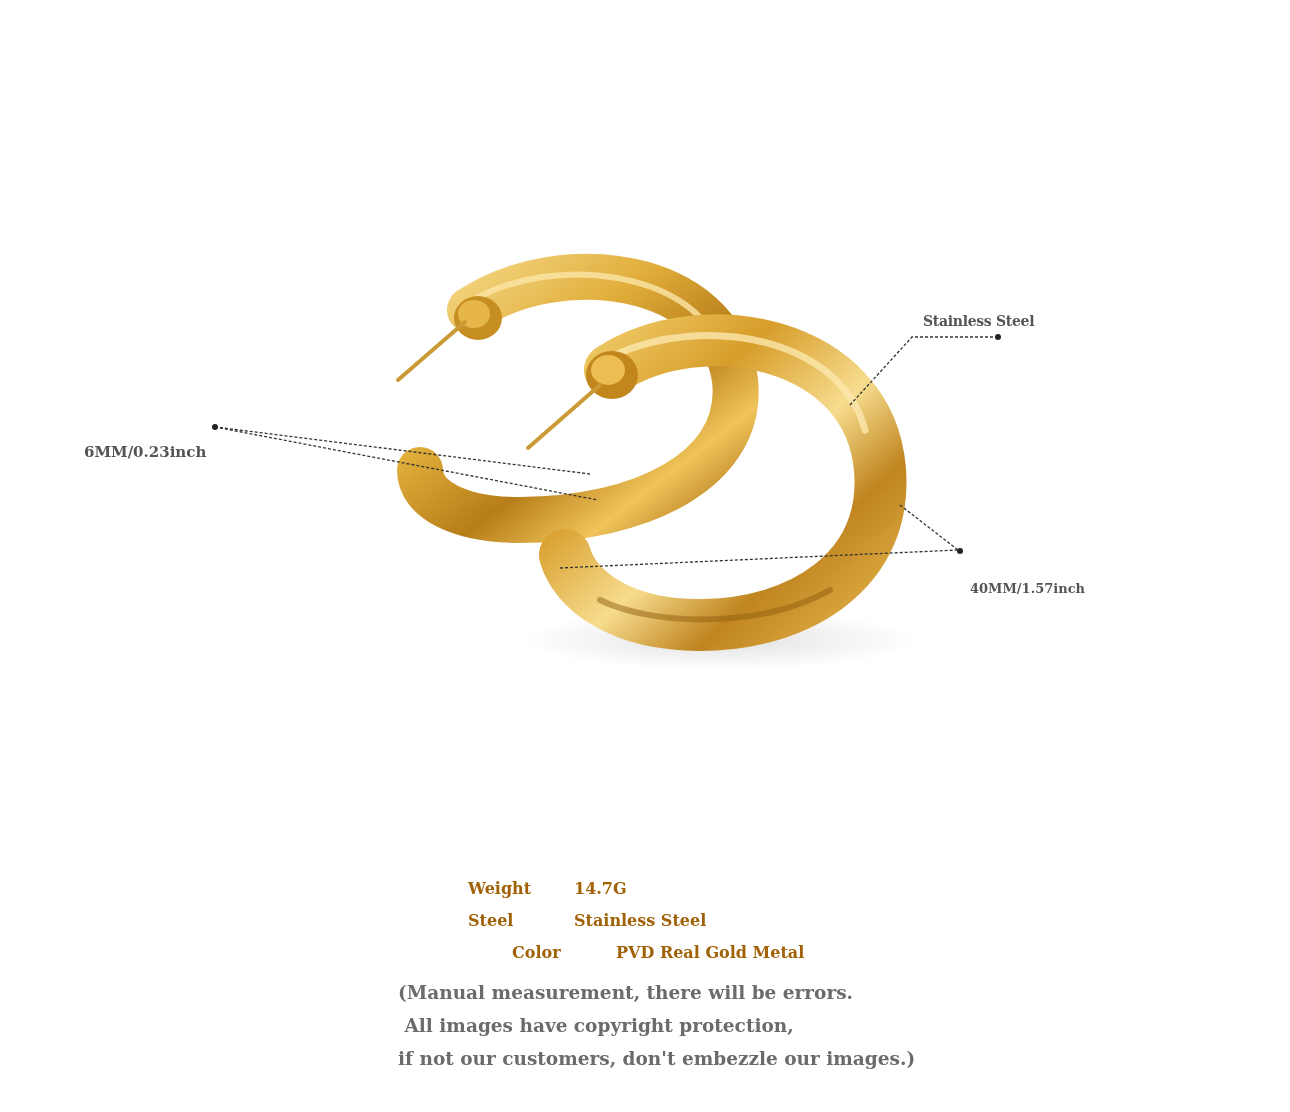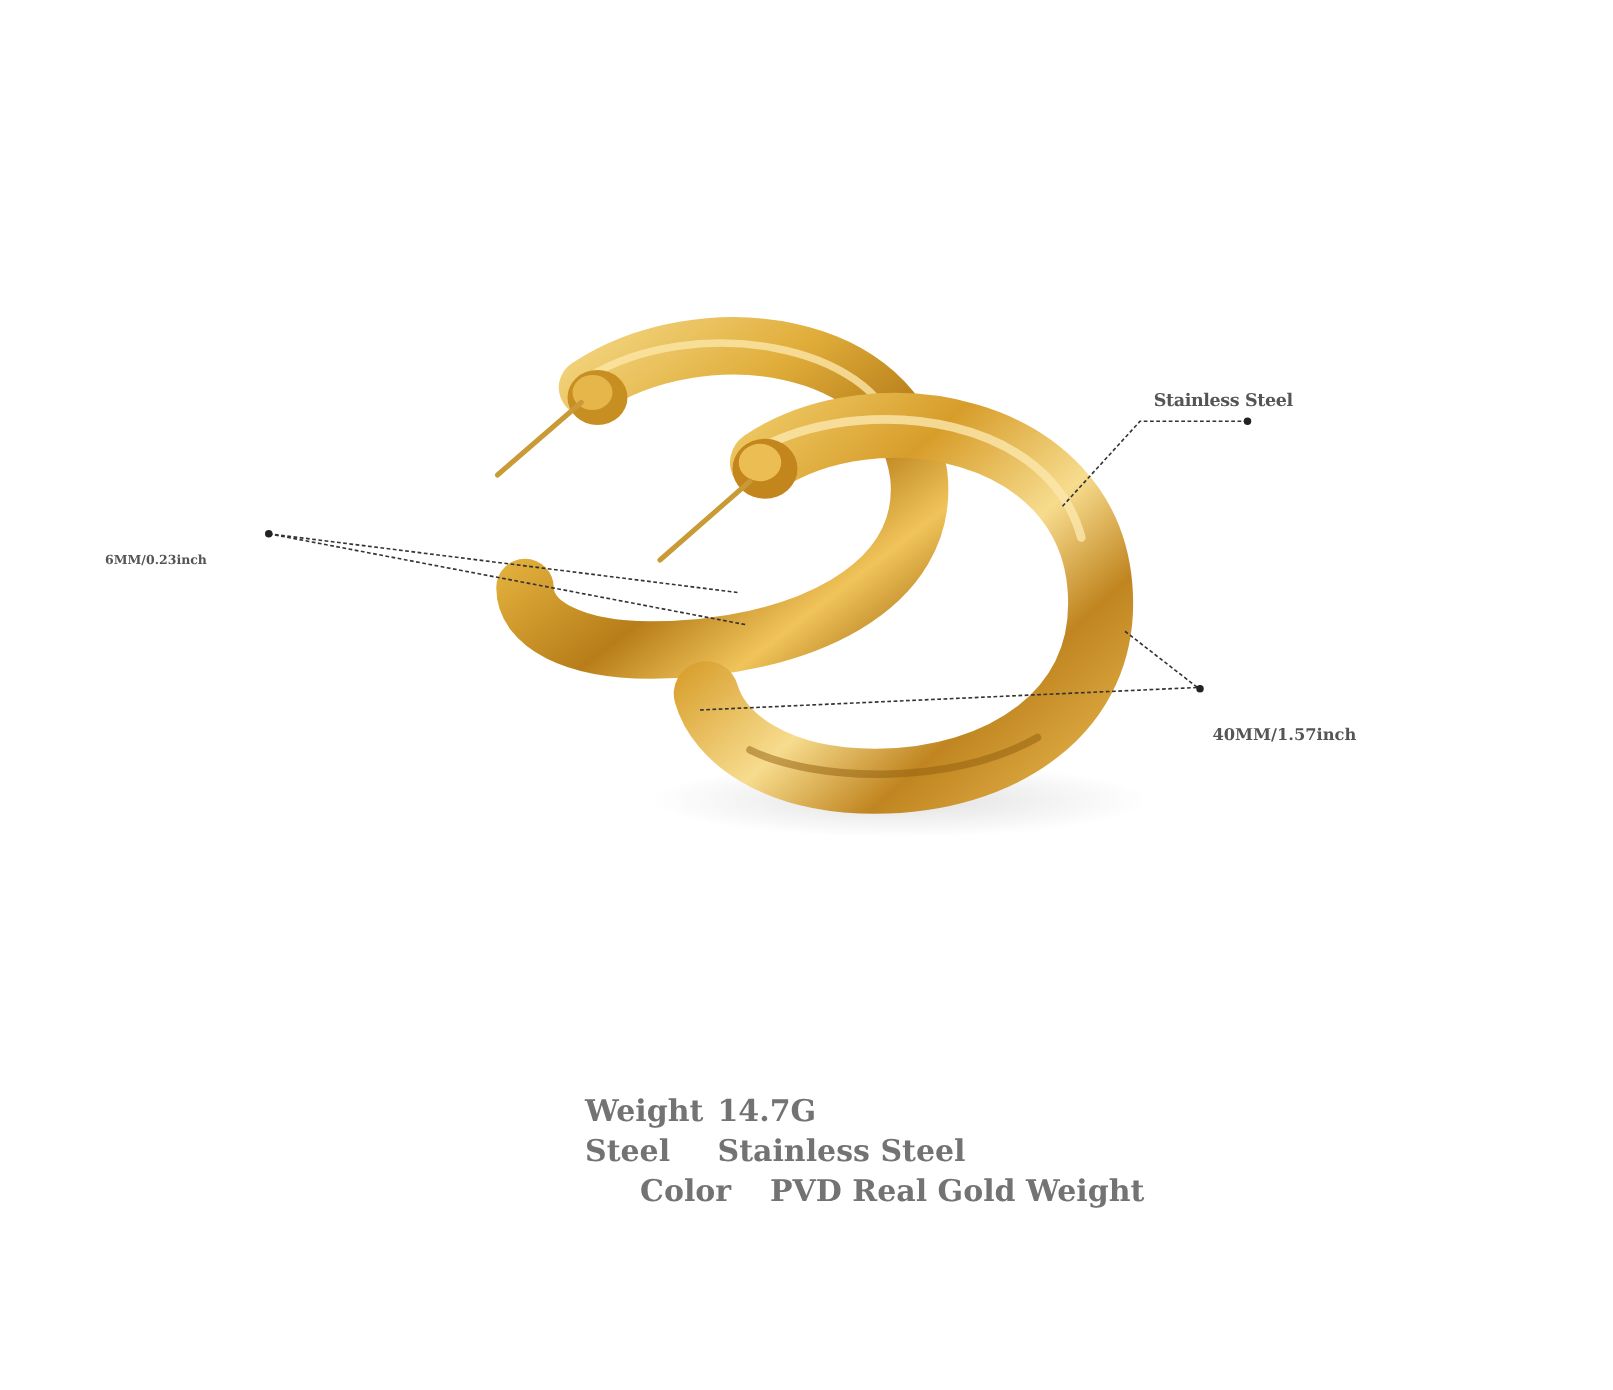--- a/index.html
+++ b/index.html
@@ -1,22 +1,22 @@
 <!DOCTYPE html>
 <html><head>
   <meta charset="utf-8">
   <style>
     html, body { margin: 0; padding: 0; background: #ffffff; }
     body { width: 1290px; height: 1112px; position: relative; overflow: hidden; font-family: "DejaVu Serif", "Liberation Serif", serif; }
     .canvas { position: absolute; left: 0; top: 0; width: 1290px; height: 1112px; }
     .label { position: absolute; color: #555555; font-weight: bold; white-space: nowrap; }
     .callout-stainless { left: 923px; top: 313px; font-size: 14px; letter-spacing: -0.3px; }
-    .callout-6mm { left: 84px; top: 443px; font-size: 10px; }
+    .callout-6mm { left: 84px; top: 443px; font-size: 15px; }
     .callout-40mm { left: 970px; top: 542px; font-size: 13px; margin-top: 39px; }
-    .specs { position: absolute; left: 468px; top: 874px; color: #737373; font-weight: bold; font-size: 24px; }
+    .specs { position: absolute; left: 468px; top: 874px; color: #a16207; font-weight: bold; font-size: 16px; }
     .spec-row { height: 32px; line-height: 30px; display: flex; }
     .spec-key { width: 106px; }
     .spec-row.r2 .spec-key { width: 106px; }
     .spec-row.r3 .spec-key { width: 104px; margin-left: 44px; }
     .disclaimer { position: absolute; left: 398px; top: 976px; color: #6b6b6b; font-weight: bold; font-size: 18.5px; line-height: 33px; }
     .disclaimer div { white-space: pre; }
     svg.art { position: absolute; left: 0; top: 0; }
   </style>
 </head>
 <body>
@@ -88,17 +88,22 @@
     <div class="spec-row r1">
       <span class="spec-key">Weight</span>
       <span class="spec-val">14.7G</span>
     </div>
     <div class="spec-row r2">
       <span class="spec-key">Steel</span>
       <span class="spec-val">Stainless Steel</span>
     </div>
     <div class="spec-row r3">
       <span class="spec-key">Color</span>
-      <span class="spec-val">PVD Real Gold Weight</span>
+      <span class="spec-val">PVD Real Gold Metal</span>
     </div>
   </div>
 
+  <div class="disclaimer">
+    <div>(Manual measurement, there will be errors.</div>
+    <div> All images have copyright protection,</div>
+    <div>if not our customers, don't embezzle our images.)</div>
+  </div>
 </div>
 
 </body></html>

